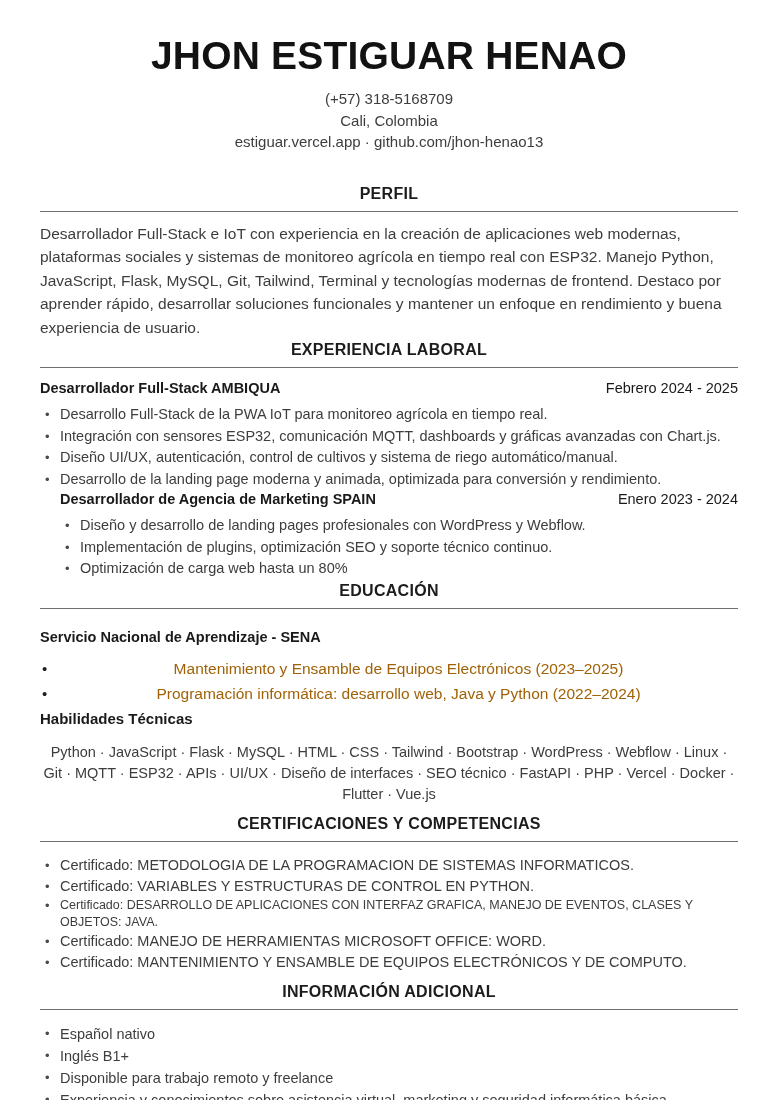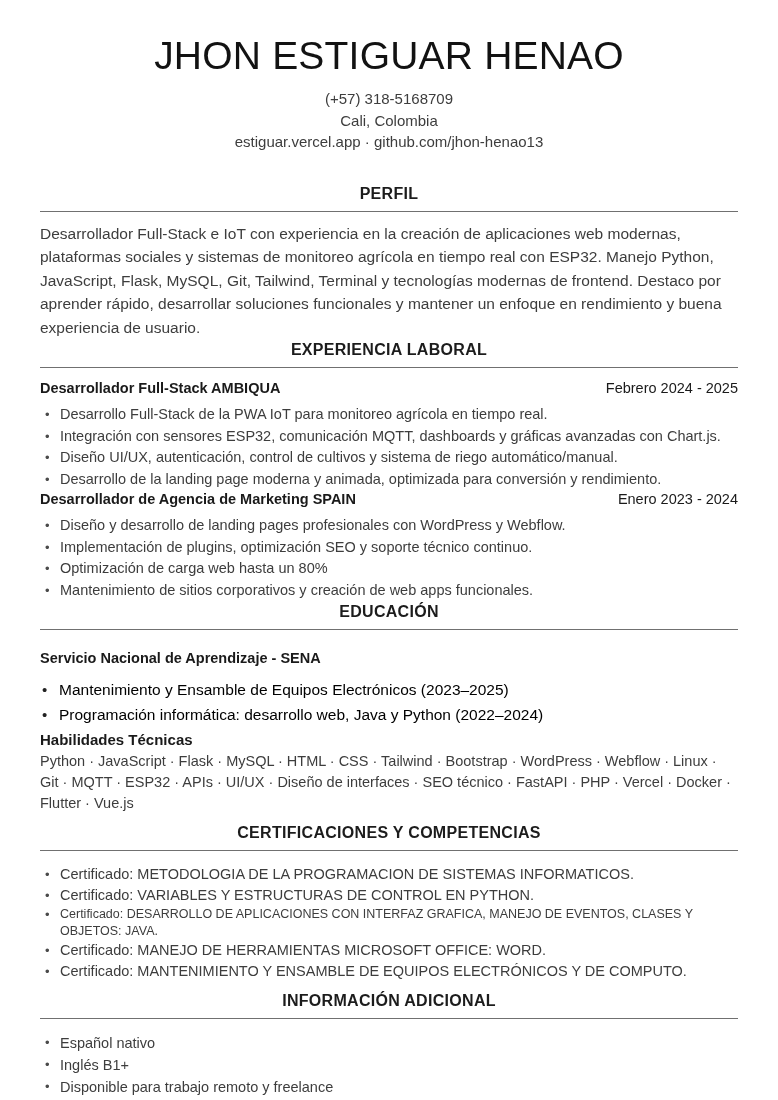--- a/index.html
+++ b/index.html
@@ -7,59 +7,59 @@
     width:778px; height:1100px; overflow:hidden;
     background:#ffffff;
     font-family:"Liberation Sans", sans-serif;
     color:#3d3d3d;
     -webkit-font-smoothing:antialiased;
   }
   .page { padding:26px 40px 0 40px; box-sizing:border-box; width:778px; }
 
   .name {
     margin:8px 0 0 0;
-    font-size:39px; line-height:44px; font-weight:normal;
+    font-size:39px; line-height:44px; font-weight:bold;
     letter-spacing:0.2px; text-align:center; color:#121212;
   }
   .contact { margin-top:10px; text-align:center; font-size:15px; line-height:21.5px; color:#3d3d3d; }
 
   .sec-title {
     margin-top:32px;
     font-size:16px; line-height:18px; font-weight:bold;
     letter-spacing:0.3px; text-align:center; color:#1c1c1c;
   }
   .sec-title.tight { margin-top:2px; }
   .sec-title.mid   { margin-top:10px; }
   .rule { margin-top:8px; height:0; border-top:1.5px solid #707070; }
 
   .profile { margin:10px 0 0 0; font-size:15.5px; line-height:23.5px; color:#3d3d3d; }
 
   .job { margin-top:11px; }
-  .job.second { margin-top:0; }
+  .job.second { margin-top:0;margin-left:20px; }
   .job-head { display:flex; justify-content:space-between; align-items:baseline; }
   .job-role  { font-size:14.5px; line-height:18px; font-weight:bold; color:#1a1a1a; }
   .job-dates { font-size:14.5px; line-height:18px; font-weight:normal; color:#1a1a1a; white-space:nowrap; }
 
   ul.blt { list-style:none; margin:7px 0 0 0; padding:0 0 0 5px; }
   ul.blt li {
     position:relative; padding-left:15px;
     font-size:14.5px; line-height:21.5px; color:#3d3d3d;
   }
   ul.blt li::before {
     content:"\2022"; position:absolute; left:0; top:0;
     color:#4a4a4a; font-size:13px;
   }
 
   .school { margin-top:20px; font-size:14.5px; line-height:17px; font-weight:bold; color:#1a1a1a; }
   ul.edu { list-style:none; margin:10px 0 0 0; padding:0 0 0 2px; }
-  ul.edu li { position:relative; padding-left:17px; font-size:15.5px; line-height:25px; color:#000000; }
+  ul.edu li { position:relative; padding-left:17px; font-size:15.5px; line-height:25px; color:#a16207;text-align:center; }
   ul.edu li::before { content:"\2022"; position:absolute; left:0; top:0; color:#222; font-size:15px; }
 
   .skills-title { margin-top:4px; font-size:15px; line-height:18px; font-weight:bold; color:#1a1a1a; }
-  .skills { margin-top:2px; font-size:14.5px; line-height:21px; color:#3d3d3d; }
+  .skills { margin-top:14px; font-size:14.5px; line-height:21px; color:#3d3d3d;text-align:center; }
 
   ul.cert { margin-top:13px; }
   ul.cert li { line-height:21px; }
   ul.cert li.small { font-size:12.5px; line-height:17px; }
 
   ul.info { margin-top:13px; }
   ul.info li { line-height:22px; }
 </style>
 </head>
 <body>
@@ -96,21 +96,20 @@
 
   <div class="job second">
     <div class="job-head">
       <div class="job-role">Desarrollador de Agencia de Marketing SPAIN</div>
       <div class="job-dates">Enero 2023 - 2024</div>
     </div>
     <ul class="blt">
       <li>Diseño y desarrollo de landing pages profesionales con WordPress y Webflow.</li>
       <li>Implementación de plugins, optimización SEO y soporte técnico continuo.</li>
       <li>Optimización de carga web hasta un 80%</li>
-      <li>Mantenimiento de sitios corporativos y creación de web apps funcionales.</li>
     </ul>
   </div>
 
   <div class="sec-title tight">EDUCACIÓN</div>
   <div class="rule"></div>
 
   <div class="school">Servicio Nacional de Aprendizaje - SENA</div>
   <ul class="edu">
     <li>Mantenimiento y Ensamble de Equipos Electrónicos (2023–2025)</li>
     <li>Programación informática: desarrollo web, Java y Python (2022–2024)</li>

